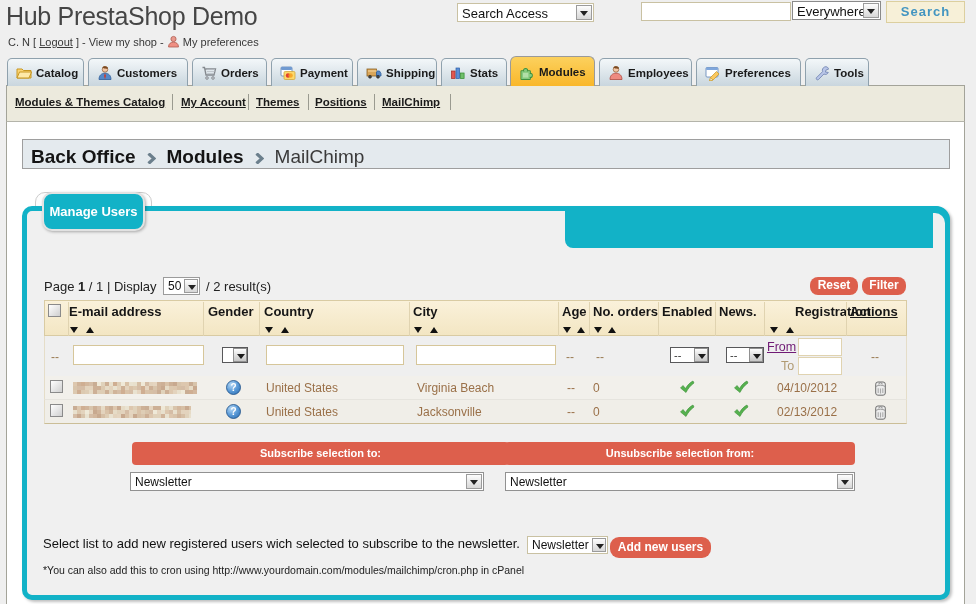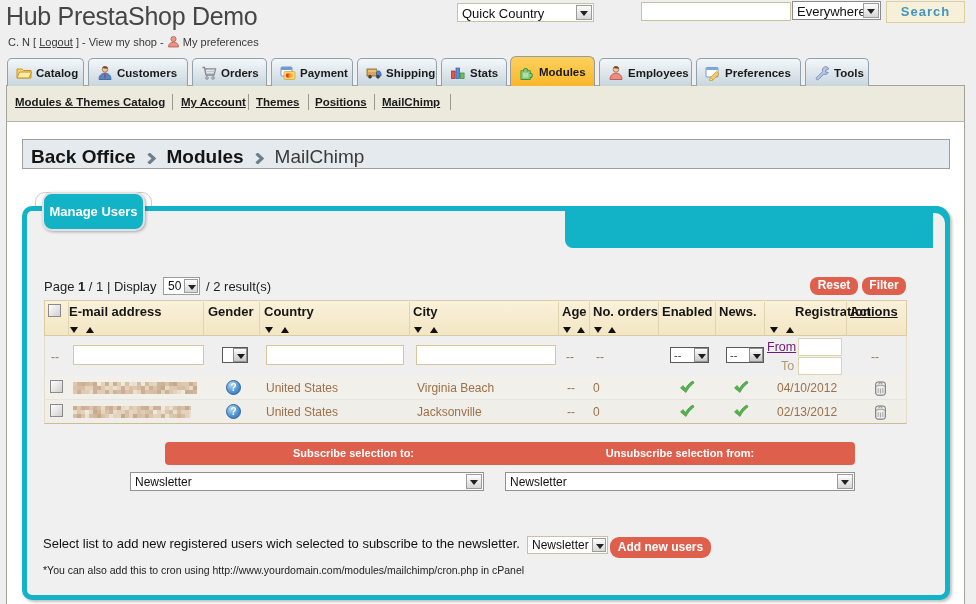--- a/index.html
+++ b/index.html
@@ -56,21 +56,21 @@
 </style>
 </head>
 <body>
 <h1>Hub PrestaShop Demo</h1>
 <div class="loginline">C. N [ <span style="text-decoration:underline">Logout</span> ] - View my shop - <svg width="13" height="13" viewBox="0 0 13 13" style="vertical-align:-2px">
       <circle cx="6.5" cy="4" r="2.6" fill="#e89a8e" stroke="#b05c50" stroke-width="0.8"></circle>
       <path d="M1.5 12 C1.5 8.5 4 7.2 6.5 7.2 C9 7.2 11.5 8.5 11.5 12 Z" fill="#ef8f83" stroke="#b05c50" stroke-width="0.8"></path>
     </svg> My preferences</div>
 
 <div class="fakesel" style="left:457px;top:3px;width:137px;height:19px;">
-  <span class="txt">Quick Country</span>
+  <span class="txt">Search Access</span>
   <span class="arrbox"></span>
 </div>
 
 <div class="fakesel" style="left:641px;top:2px;width:150px;height:19px;"></div>
 
 <div class="fakesel" style="left:792px;top:1px;width:89px;height:19px;border-color:#8a8a8a;">
   <span class="txt">Everywhere</span>
   <span class="arrbox"></span>
 </div>
 <div class="searchbtn">Search</div>
@@ -532,21 +532,21 @@
         <svg width="11" height="15" viewBox="0 0 11 15" style="display:block">
           <rect x="0.7" y="1" width="9.6" height="13.2" rx="2.2" fill="#ececec" stroke="#6e6e6e" stroke-width="1"></rect>
           <path d="M3.8 3.4 a1.7 1.7 0 0 1 3.4 0" fill="none" stroke="#8a8a8a" stroke-width="1"></path>
           <path d="M1 5.4 c2.5-1.6 6.5-1.6 9 0" fill="none" stroke="#9a9a9a" stroke-width="1"></path>
           <path d="M3.2 7.2 V12 M5.5 7.4 V12.4 M7.8 7.2 V12" stroke="#aaaaaa" stroke-width="1.1" fill="none"></path>
         </svg>
       </span>
   </div>
 </div>
 
-<div class="rbtn" style="left:132px;top:442px;width:377px;height:23px;font-size:11px;line-height:22px;border-radius:4px;margin-left:33px;">Subscribe selection to:</div>
+<div class="rbtn" style="left:132px;top:442px;width:377px;height:23px;font-size:11px;line-height:22px;border-radius:4px;">Subscribe selection to:</div>
 <div class="rbtn" style="left:505px;top:442px;width:350px;height:23px;font-size:11px;line-height:22px;border-radius:4px;">Unsubscribe selection from:</div>
 <div class="fakesel nl" style="left:130px;top:472px;width:354px;height:19px;border-color:#919191;">
     <span class="txt" style="font-size:12px;">Newsletter</span>
     <span class="arrbox"></span>
   </div>
 <div class="fakesel nl" style="left:505px;top:472px;width:350px;height:19px;border-color:#919191;">
     <span class="txt" style="font-size:12px;">Newsletter</span>
     <span class="arrbox"></span>
   </div>
 

